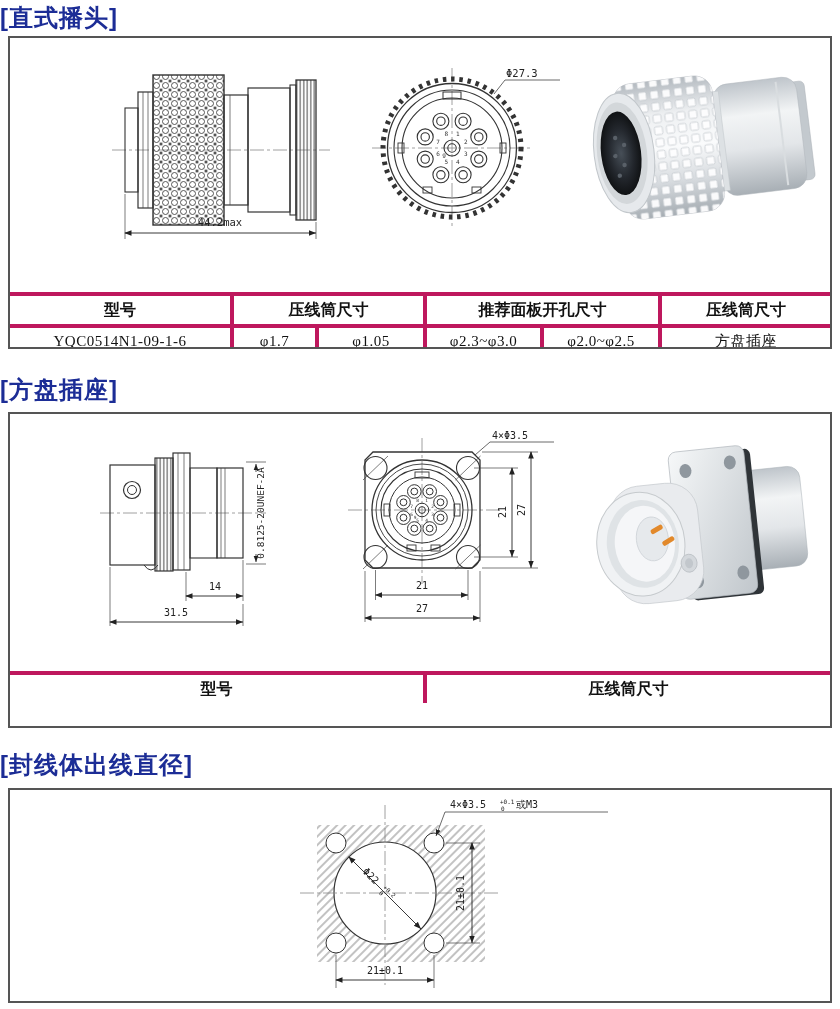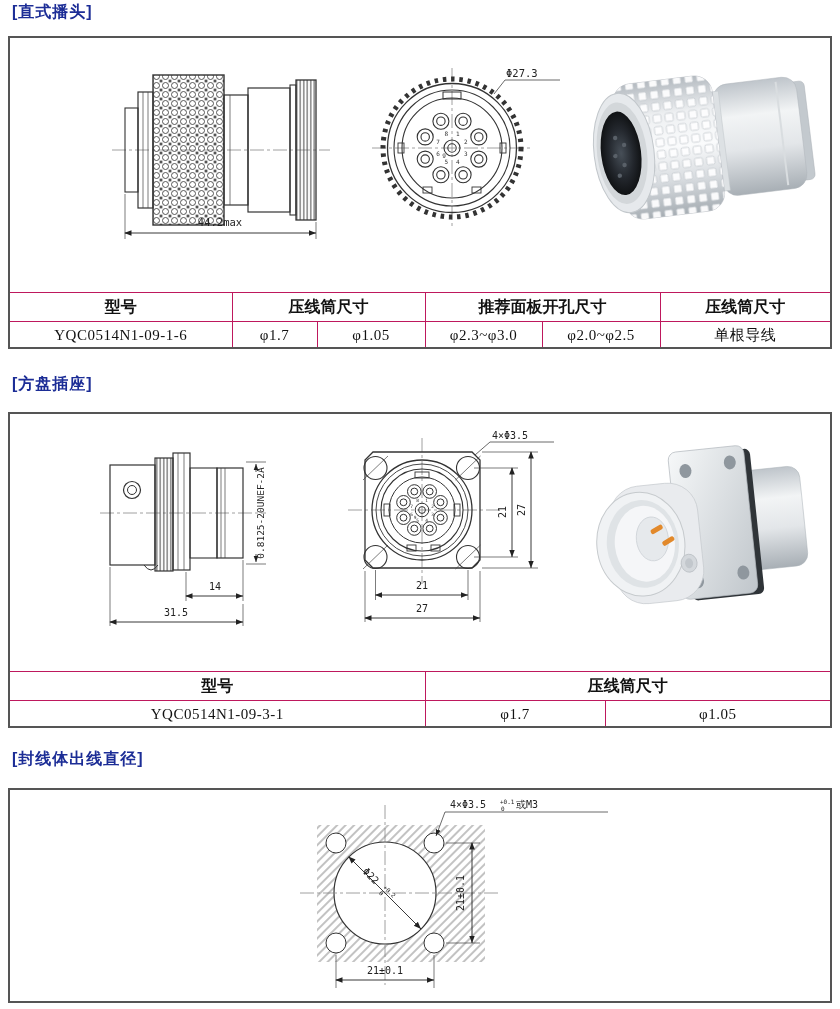--- a/index.html
+++ b/index.html
@@ -1,24 +1,24 @@
 <!DOCTYPE html>
 <html style="--accent: #1c2d96;"><head>
 <meta charset="utf-8">
 <style>
   html,body{margin:0;padding:0;background:#ffffff;}
   body{width:840px;height:1009px;position:relative;font-family:"Liberation Sans",sans-serif;}
-  .sec-title{position:absolute;left:12px;color:var(--accent,#1c2d96);font-weight:bold;
-             font-size:16px;letter-spacing:1px;font-family:"Liberation Sans",sans-serif;}
+  .sec-title{position:absolute;left:0;color:var(--accent,#1c2d96);font-weight:bold;
+             font-size:24px;letter-spacing:1px;font-family:"Liberation Sans",sans-serif;}
   .box{position:absolute;left:8px;width:824px;border:2px solid #555;box-sizing:border-box;
        background:#fff;display:flex;flex-direction:column;overflow:hidden;}
   svg.draw{display:block;flex:0 0 auto;}
   table.spec{width:100%;border-collapse:collapse;table-layout:fixed;
              font-family:"Liberation Serif","DejaVu Serif",serif;color:#111;}
-  .spec td{border:1px solid #be185d;text-align:center;vertical-align:middle;padding:0;overflow:hidden;}
+  .spec td{border:4px solid #be185d;text-align:center;vertical-align:middle;padding:0;overflow:hidden;}
   .spec tr.hdr td{font-weight:bold;font-size:16px;height:28px;}
   .spec tr.val td{font-size:15px;height:27px;letter-spacing:0.5px;}
   .spec td:first-child{border-left:none;}
   .spec td:last-child{border-right:none;}
   .spec tr:last-child td{border-bottom:none;}
   .dimtxt{font-family:"DejaVu Sans Mono",monospace;fill:#222;}
   .cline{stroke:#888;stroke-width:0.8;stroke-dasharray:14 3 3 3;fill:none;}
   .oln{stroke:#333;fill:none;}
   .thin{stroke:#444;stroke-width:0.7;fill:none;}
 </style>
@@ -183,21 +183,21 @@
       <td colspan="2">压线筒尺寸</td>
       <td colspan="2">推荐面板开孔尺寸</td>
       <td>压线筒尺寸</td>
     </tr>
     <tr class="val">
       <td>YQC0514N1-09-1-6</td>
       <td>φ1.7</td>
       <td>φ1.05</td>
       <td>φ2.3~φ3.0</td>
       <td>φ2.0~φ2.5</td>
-      <td>单根导线</td>
+      <td>方盘插座</td>
     </tr>
   </tbody>
     </table>
 </div>
 
 <div class="sec-title" style="top:374px;">[方盘插座]</div>
 
 <div class="box" style="top:412px;height:316px;">
   <svg class="draw" width="820" height="257" viewBox="2 2 820 257">
 
@@ -337,25 +337,20 @@
     <colgroup>
         <col style="width:415px">
         <col style="width:180px">
         <col style="width:225px">
       </colgroup>
     <tbody>
         <tr class="hdr">
       <td>型号</td>
       <td colspan="2">压线筒尺寸</td>
     </tr>
-    <tr class="val">
-      <td>YQC0514N1-09-3-1</td>
-      <td>φ1.7</td>
-      <td>φ1.05</td>
-    </tr>
   </tbody>
     </table>
 </div>
 
 <div class="sec-title" style="top:749px;">[封线体出线直径]</div>
 
 <div class="box" style="top:788px;height:215px;">
   <svg class="draw" width="820" height="211" viewBox="2 2 820 211">
     <rect x="309" y="37" width="168" height="137" fill="url(#hatch)"></rect>
     <circle cx="377" cy="105" r="51" fill="#fff" stroke="#333" stroke-width="1.2"></circle>

